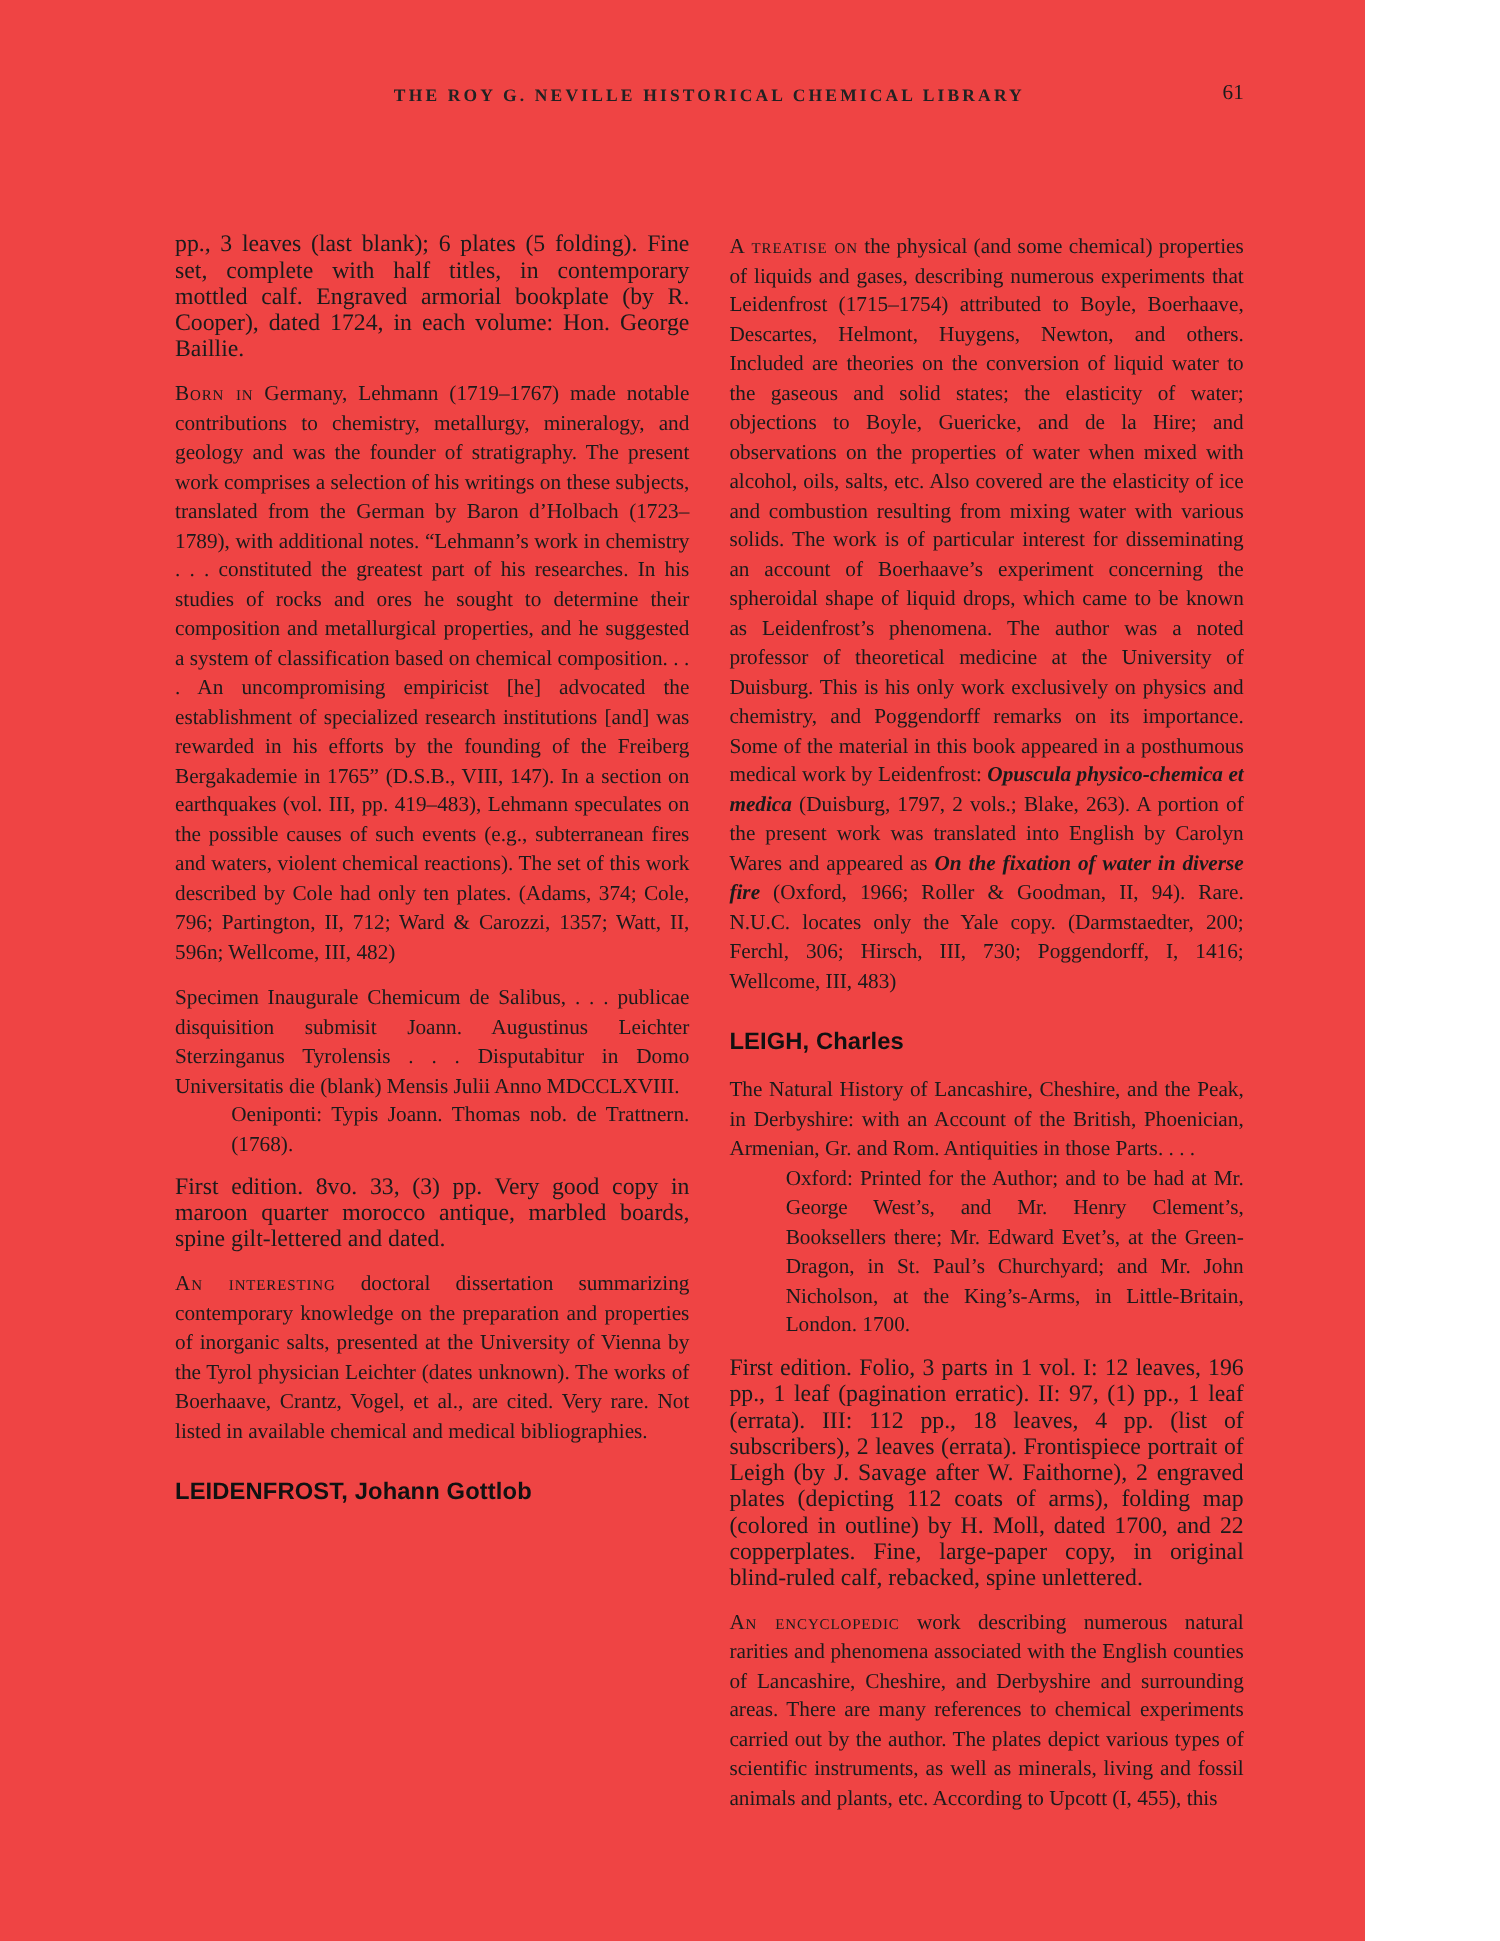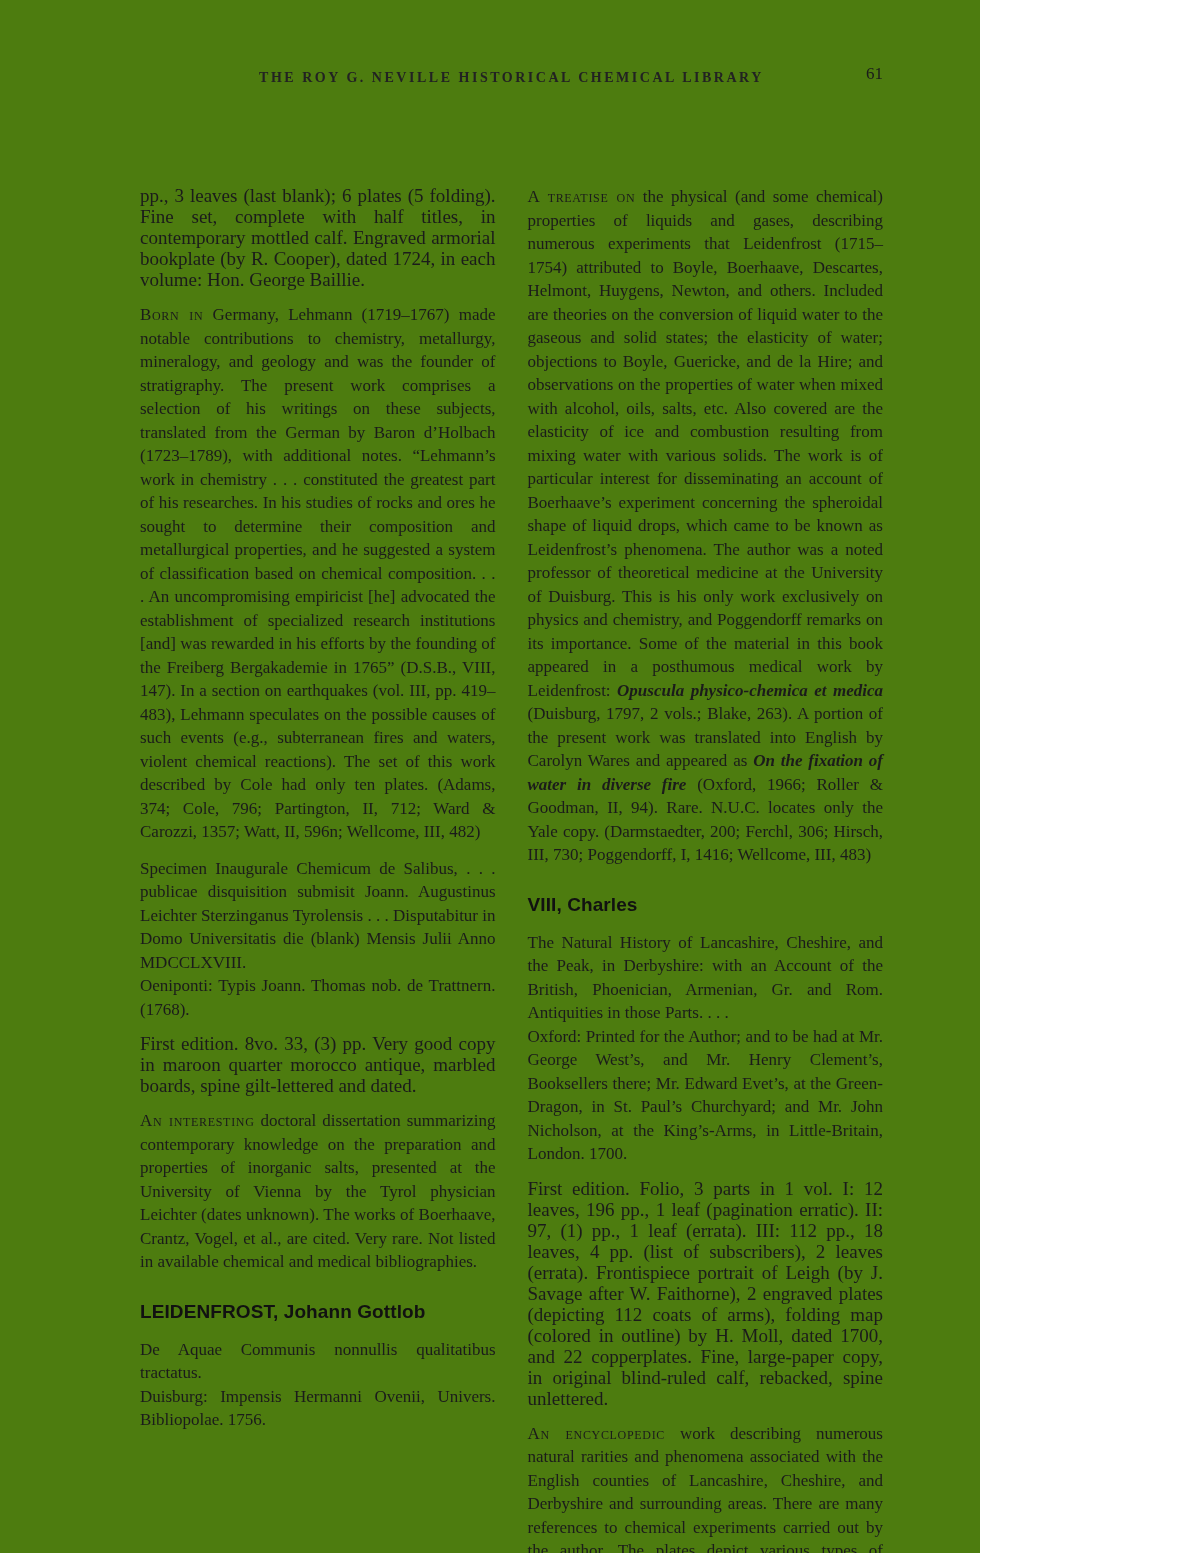--- a/index.html
+++ b/index.html
@@ -1,20 +1,20 @@
 <!DOCTYPE html>
 <html lang="en"><head>
 <meta charset="utf-8">
 <style>
   * { margin: 0; padding: 0; box-sizing: border-box; }
   html, body { background: #ffffff; }
   .page {
-    width: 980px;
+    width: 1092px;
     height: 1553px;
-    background: #4d7c0f;
+    background: #ef4444;
     color: #1b1b1b;
     font-family: "Liberation Serif", serif;
     padding: 64px 97px 0 140px;
     overflow: hidden;
     position: relative;
   }
   .running-head {
     position: relative;
     height: 28px;
   }
@@ -67,21 +67,21 @@
   }
   .title-block {
     font-size: 17px;
     line-height: 23.5px;
     text-align: justify;
     margin: 0 0 12px 0;
     hyphens: auto;
     -webkit-hyphens: auto;
   }
   .book-title { }
-  .imprint { font-style: normal; }
+  .imprint { font-style: normal; margin-left: 45px; }
   .seg-smallcaps {
     font-variant: small-caps;
     letter-spacing: 0.04em;
   }
   .seg-italic { font-style: italic; font-weight: bold; }
 </style>
 </head>
 <body>
 
 <div class="page">
@@ -104,33 +104,29 @@
         <span class="book-title">Specimen Inaugurale Chemicum de Salibus, . . . publicae disquisition submisit Joann. Augustinus Leichter Sterzinganus Tyrolensis . . . Disputabitur in Domo Universitatis die (blank) Mensis Julii Anno MDCCLXVIII.</span>
         <div class="imprint">Oeniponti: Typis Joann. Thomas nob. de Trattnern. (1768).</div>
       </div>
 
       <p class="note-par">First edition. 8vo. 33, (3) pp. Very good copy in maroon quarter morocco antique, marbled boards, spine gilt-lettered and dated.</p>
 
       <p class="body-par"><span class="seg-smallcaps">An interesting</span><span> doctoral dissertation summarizing contemporary knowledge on the preparation and properties of inorganic salts, presented at the University of Vienna by the Tyrol physician Leichter (dates unknown). The works of Boerhaave, Crantz, Vogel, et al., are cited. Very rare. Not listed in available chemical and medical bibliographies.</span></p>
 
       <h2 class="entry-heading">LEIDENFROST, Johann Gottlob</h2>
 
-      <div class="title-block">
-        <span class="book-title">De Aquae Communis nonnullis qualitatibus tractatus.</span>
-        <div class="imprint">Duisburg: Impensis Hermanni Ovenii, Univers. Bibliopolae. 1756.</div>
-      </div>
 
 
     </section>
 
     <section class="column">
 
       <p class="body-par"><span class="seg-smallcaps">A treatise on</span><span> the physical (and some chemical) properties of liquids and gases, describing numerous experiments that Leidenfrost (1715–1754) attributed to Boyle, Boerhaave, Descartes, Helmont, Huygens, Newton, and others. Included are theories on the conversion of liquid water to the gaseous and solid states; the elasticity of water; objections to Boyle, Guericke, and de la Hire; and observations on the properties of water when mixed with alcohol, oils, salts, etc. Also covered are the elasticity of ice and combustion resulting from mixing water with various solids. The work is of particular interest for disseminating an account of Boerhaave’s experiment concerning the spheroidal shape of liquid drops, which came to be known as Leidenfrost’s phenomena. The author was a noted professor of theoretical medicine at the University of Duisburg. This is his only work exclusively on physics and chemistry, and Poggendorff remarks on its importance. Some of the material in this book appeared in a posthumous medical work by Leidenfrost: </span><span class="seg-italic">Opuscula physico-chemica et medica</span><span> (Duisburg, 1797, 2 vols.; Blake, 263). A portion of the present work was translated into English by Carolyn Wares and appeared as </span><span class="seg-italic">On the fixation of water in diverse fire</span><span> (Oxford, 1966; Roller &amp; Goodman, II, 94). Rare. N.U.C. locates only the Yale copy. (Darmstaedter, 200; Ferchl, 306; Hirsch, III, 730; Poggendorff, I, 1416; Wellcome, III, 483)</span></p>
 
-      <h2 class="entry-heading">VIII, Charles</h2>
+      <h2 class="entry-heading">LEIGH, Charles</h2>
 
       <div class="title-block">
         <span class="book-title">The Natural History of Lancashire, Cheshire, and the Peak, in Derbyshire: with an Account of the British, Phoenician, Armenian, Gr. and Rom. Antiquities in those Parts. . . .</span>
         <div class="imprint">Oxford: Printed for the Author; and to be had at Mr. George West’s, and Mr. Henry Clement’s, Booksellers there; Mr. Edward Evet’s, at the Green-Dragon, in St. Paul’s Churchyard; and Mr. John Nicholson, at the King’s-Arms, in Little-Britain, London. 1700.</div>
       </div>
 
       <p class="note-par">First edition. Folio, 3 parts in 1 vol. I: 12 leaves, 196 pp., 1 leaf (pagination erratic). II: 97, (1) pp., 1 leaf (errata). III: 112 pp., 18 leaves, 4 pp. (list of subscribers), 2 leaves (errata). Frontispiece portrait of Leigh (by J. Savage after W. Faithorne), 2 engraved plates (depicting 112 coats of arms), folding map (colored in outline) by H. Moll, dated 1700, and 22 copperplates. Fine, large-paper copy, in original blind-ruled calf, rebacked, spine unlettered.</p>
 
       <p class="body-par"><span class="seg-smallcaps">An encyclopedic</span><span> work describing numerous natural rarities and phenomena associated with the English counties of Lancashire, Cheshire, and Derbyshire and surrounding areas. There are many references to chemical experiments carried out by the author. The plates depict various types of scientific instruments, as well as minerals, living and fossil animals and plants, etc. According to Upcott (I, 455), this</span></p>
 

